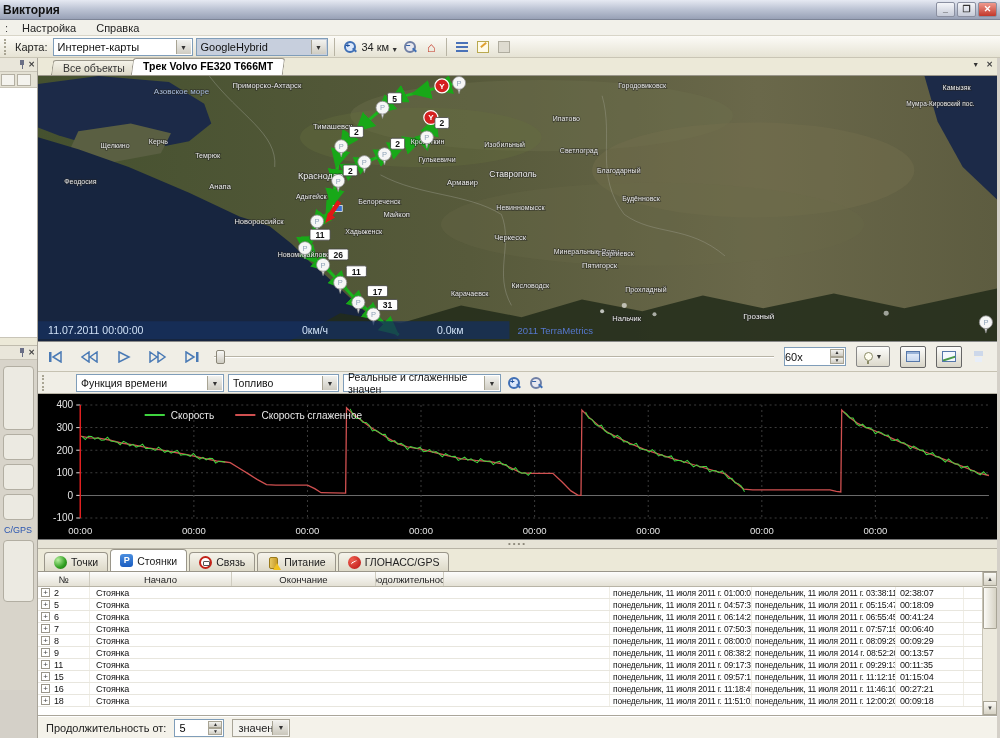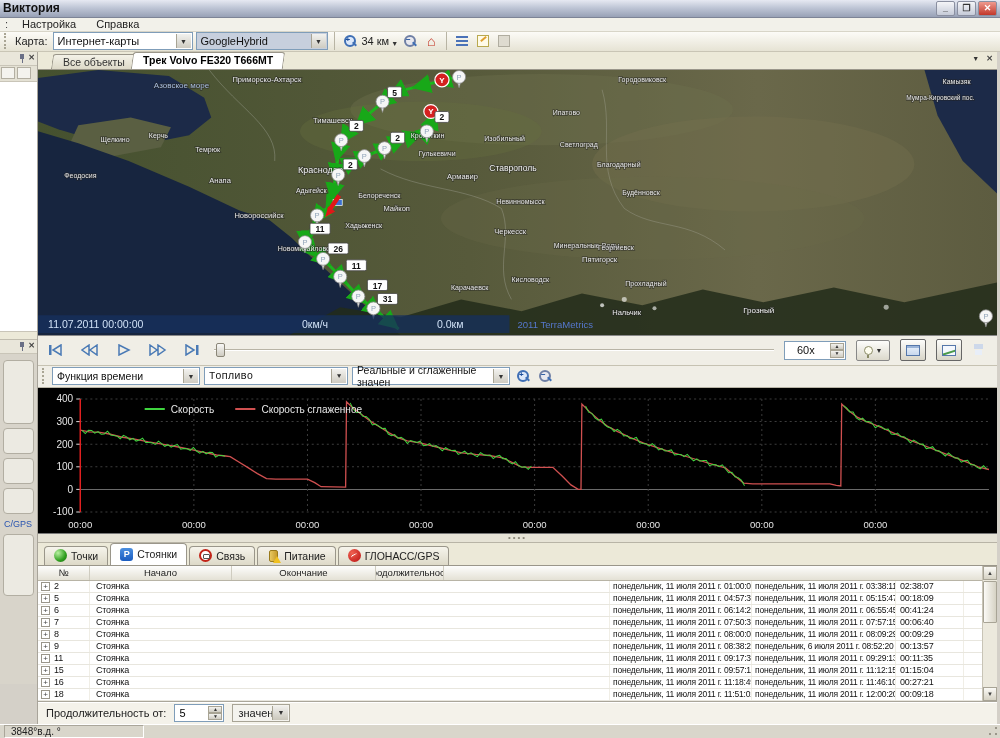--- a/index.html
+++ b/index.html
@@ -72,37 +72,37 @@
   
   .map { height:266px; position:relative; border-bottom:1px solid #888; background:#3c4630; overflow:hidden; }
   .map svg { display:block; width:100%; height:100%; }
 
   
   .playbar { height:30px; background:#f0eee6; border-bottom:1px solid #c6c2b2; display:flex; align-items:center; padding:0 6px; gap:10px; }
   .pbtn { width:24px; height:20px; display:flex; align-items:center; justify-content:center; }
   .slider { flex:1; height:20px; position:relative; max-width:560px; }
   .slider .track { position:absolute; left:0; right:0; top:9px; height:2px; background:#b8b4a6; border-bottom:1px solid #fff; }
   .slider .thumb { position:absolute; left:2px; top:3px; width:9px; height:14px; background:linear-gradient(180deg,#f8f8f6,#cfccc2); border:1px solid #8a8678; border-radius:2px; }
-  .spinner { width:62px; height:19px; border:1px solid #7f9db9; background:#fff; display:flex; align-items:center; position:relative; padding-left:12px; color:#111; }
+  .spinner { width:62px; height:19px; border:1px solid #7f9db9; background:#fff; display:flex; align-items:center; position:relative; padding-left:0; color:#111; }
   .spin-btns { position:absolute; right:1px; top:1px; bottom:1px; width:14px; display:flex; flex-direction:column; }
   .spin-btns b { flex:1; background:linear-gradient(180deg,#f2f2ef,#cfccc2); border:1px solid #a8a494; font-size:5px; line-height:5px; text-align:center; color:#333; font-weight:normal; }
   .bulb-btn { width:34px; height:21px; border:1px solid #888; border-radius:2px; background:linear-gradient(180deg,#fdfdfb,#dcd9cc); display:flex; align-items:center; justify-content:center; gap:3px; }
   .bulb { width:9px; height:9px; border:1.5px solid #8a8a66; border-radius:50%; background:#fffef0; position:relative; }
   .bulb::after { content:""; position:absolute; left:2.5px; top:8px; width:2px; height:3px; background:#8a8a66; }
   .sqbtn { width:26px; height:22px; border:1px solid #666; border-radius:2px; background:linear-gradient(180deg,#fdfdfb,#d8d5c8); display:flex; align-items:center; justify-content:center; }
   .grid-ico { width:14px; height:11px; border:1px solid #5577aa; background:linear-gradient(180deg,#e8f0fa,#c8d8ee); box-shadow:inset 0 2px 0 #9ab4d8; }
   .chart-ico { width:14px; height:11px; border:1px solid #5577aa; background:#f4f8fe; position:relative; overflow:hidden; }
   .chart-ico::after { content:""; position:absolute; left:-1px; top:5px; width:18px; height:2px; background:#4a9a4a; transform:rotate(-18deg); }
   .save-ico { width:13px; height:13px; background:#2a4fae; border-radius:2px; position:relative; }
   .save-ico::before { content:""; position:absolute; left:3px; top:0; width:7px; height:5px; background:#e8eef8; }
   .save-ico::after { content:""; position:absolute; left:2px; bottom:1px; width:9px; height:5px; background:#cdd8ea; }
 
   
   .chartbar { height:22px; background:#f0eee6; border-bottom:1px solid #b8b4a6; display:flex; align-items:center; gap:4px; padding:0 2px; }
-  .combo.fn { width:148px; } .combo.fuel { width:144px;font-family:Liberation Mono, monospace; } .combo.vals { width:158px; }
+  .combo.fn { width:148px;margin-left:24px; } .combo.fuel { width:111px; } .combo.vals { width:158px; }
   .combo.fn, .combo.fuel, .combo.vals { font-size:10.5px; }
 
   
   .chartwrap { height:146px; background:#000; border-bottom:1px solid #777; }
   .chartwrap svg { display:block; }
 
   
   .hsplit { height:9px; background:#e6e3d6; border-bottom:1px solid #b8b4a6; text-align:center; color:#8a8678; font-size:8px; line-height:7px; letter-spacing:2px; }
 
   
@@ -667,21 +667,21 @@
               <span class="c c3">понедельник, 11 июля 2011 г. 08:09:29</span>
               <span class="c c4">00:09:29</span>
             </div>
             <div class="trow">
               <span class="c c0">
                 <span class="exp">+</span>
                 <span>9</span>
               </span>
               <span class="c c1">Стоянка</span>
               <span class="c c2">понедельник, 11 июля 2011 г. 08:38:23</span>
-              <span class="c c3">понедельник, 6 июля 2011 г. 08:52:20</span>
+              <span class="c c3">понедельник, 11 июля 2014 г. 08:52:20</span>
               <span class="c c4">00:13:57</span>
             </div>
             <div class="trow">
               <span class="c c0">
                 <span class="exp">+</span>
                 <span>11</span>
               </span>
               <span class="c c1">Стоянка</span>
               <span class="c c2">понедельник, 11 июля 2011 г. 09:17:38</span>
               <span class="c c3">понедельник, 11 июля 2011 г. 09:29:13</span>
@@ -736,18 +736,14 @@
         </span>
         <span class="fcombo">
             <span>значен</span>
             <span class="btn">▼</span>
           </span>
       </div>
 
     </div>
   </div>
 
-  <div class="statusbar">
-    <span class="sb-cell">3848°в.д. °</span>
-    <span class="sb-grip"></span>
-  </div>
 
 </div>
 
 </body></html>

